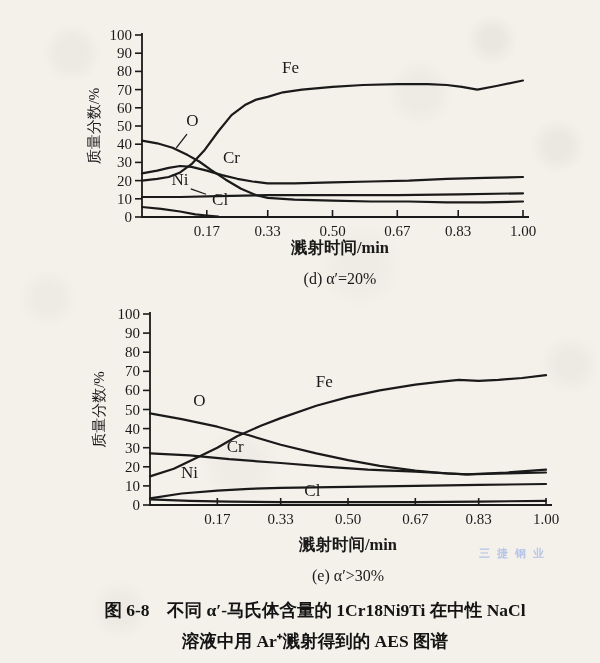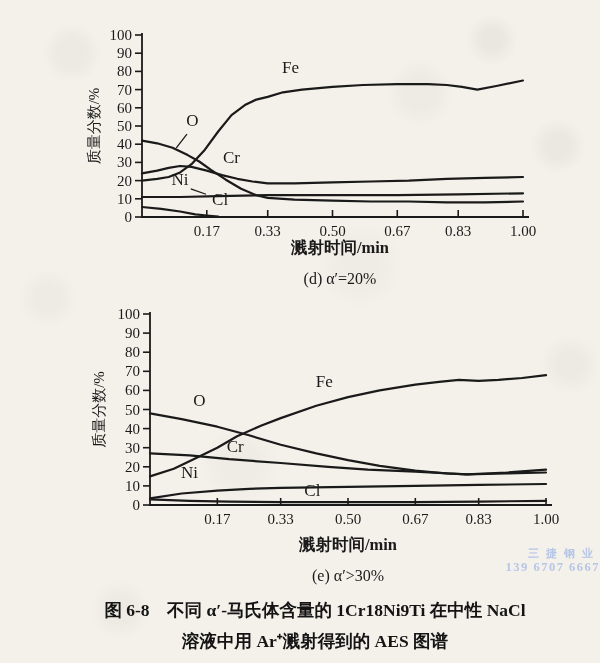--- a/index.html
+++ b/index.html
@@ -138,16 +138,15 @@
     <text x="104" y="409.5" text-anchor="middle" font-size="15" font-family="Liberation Serif, serif" transform="rotate(-90 104 409.5)">质量分数/%</text>
     <text x="348" y="550" text-anchor="middle" font-size="16.5" font-weight="600" font-family="Liberation Serif, serif">溅射时间/min</text>
     <text x="348" y="581" text-anchor="middle" font-size="16" font-family="Liberation Serif, serif">(e) α′&gt;30%</text>
   </svg>
 
 <div class="caption">
   <div>图 6-8　不同 α′-马氏体含量的 1Cr18Ni9Ti 在中性 NaCl</div>
   <div>溶液中用 Ar⁺溅射得到的 AES 图谱</div>
 </div>
 
-<div class="watermark" style="color: rgb(183, 197, 231); text-align: right;">
+<div class="watermark" style="color: rgb(183, 197, 231);">
   <div class="wm1">三捷钢业</div>
-  <div class="wm2">139 6707 6667</div>
 </div>
 
 </body></html>

